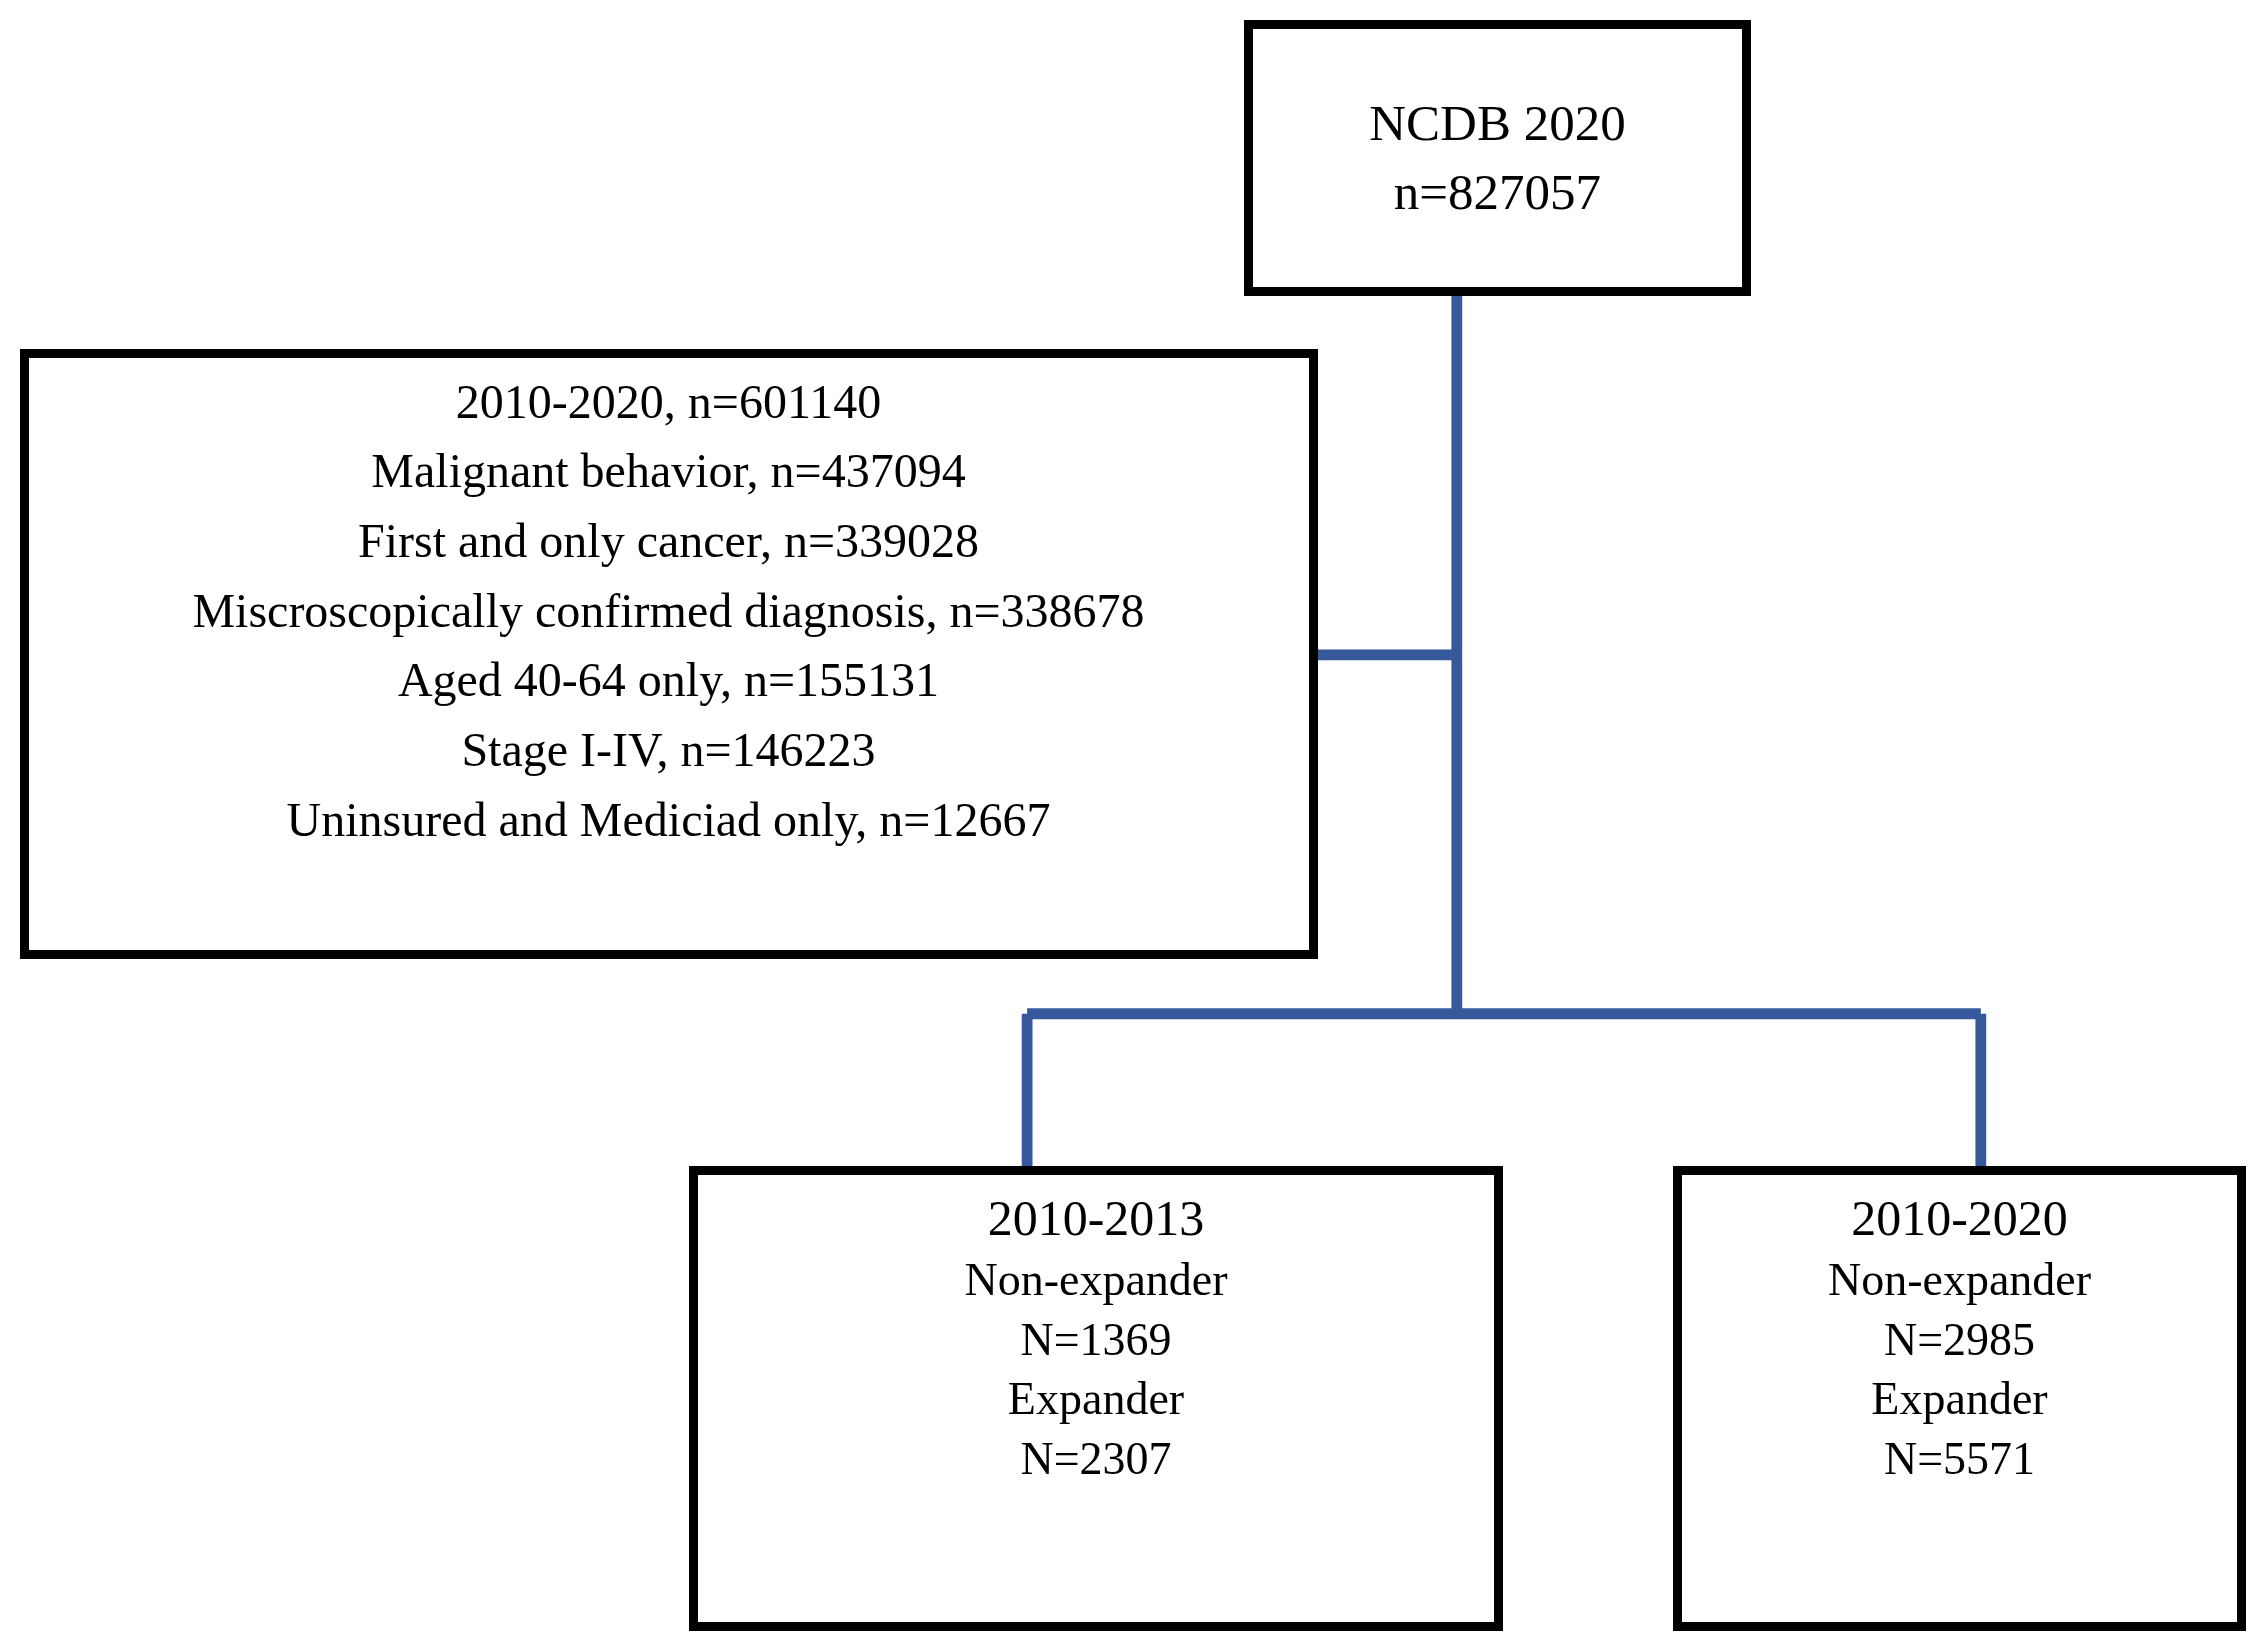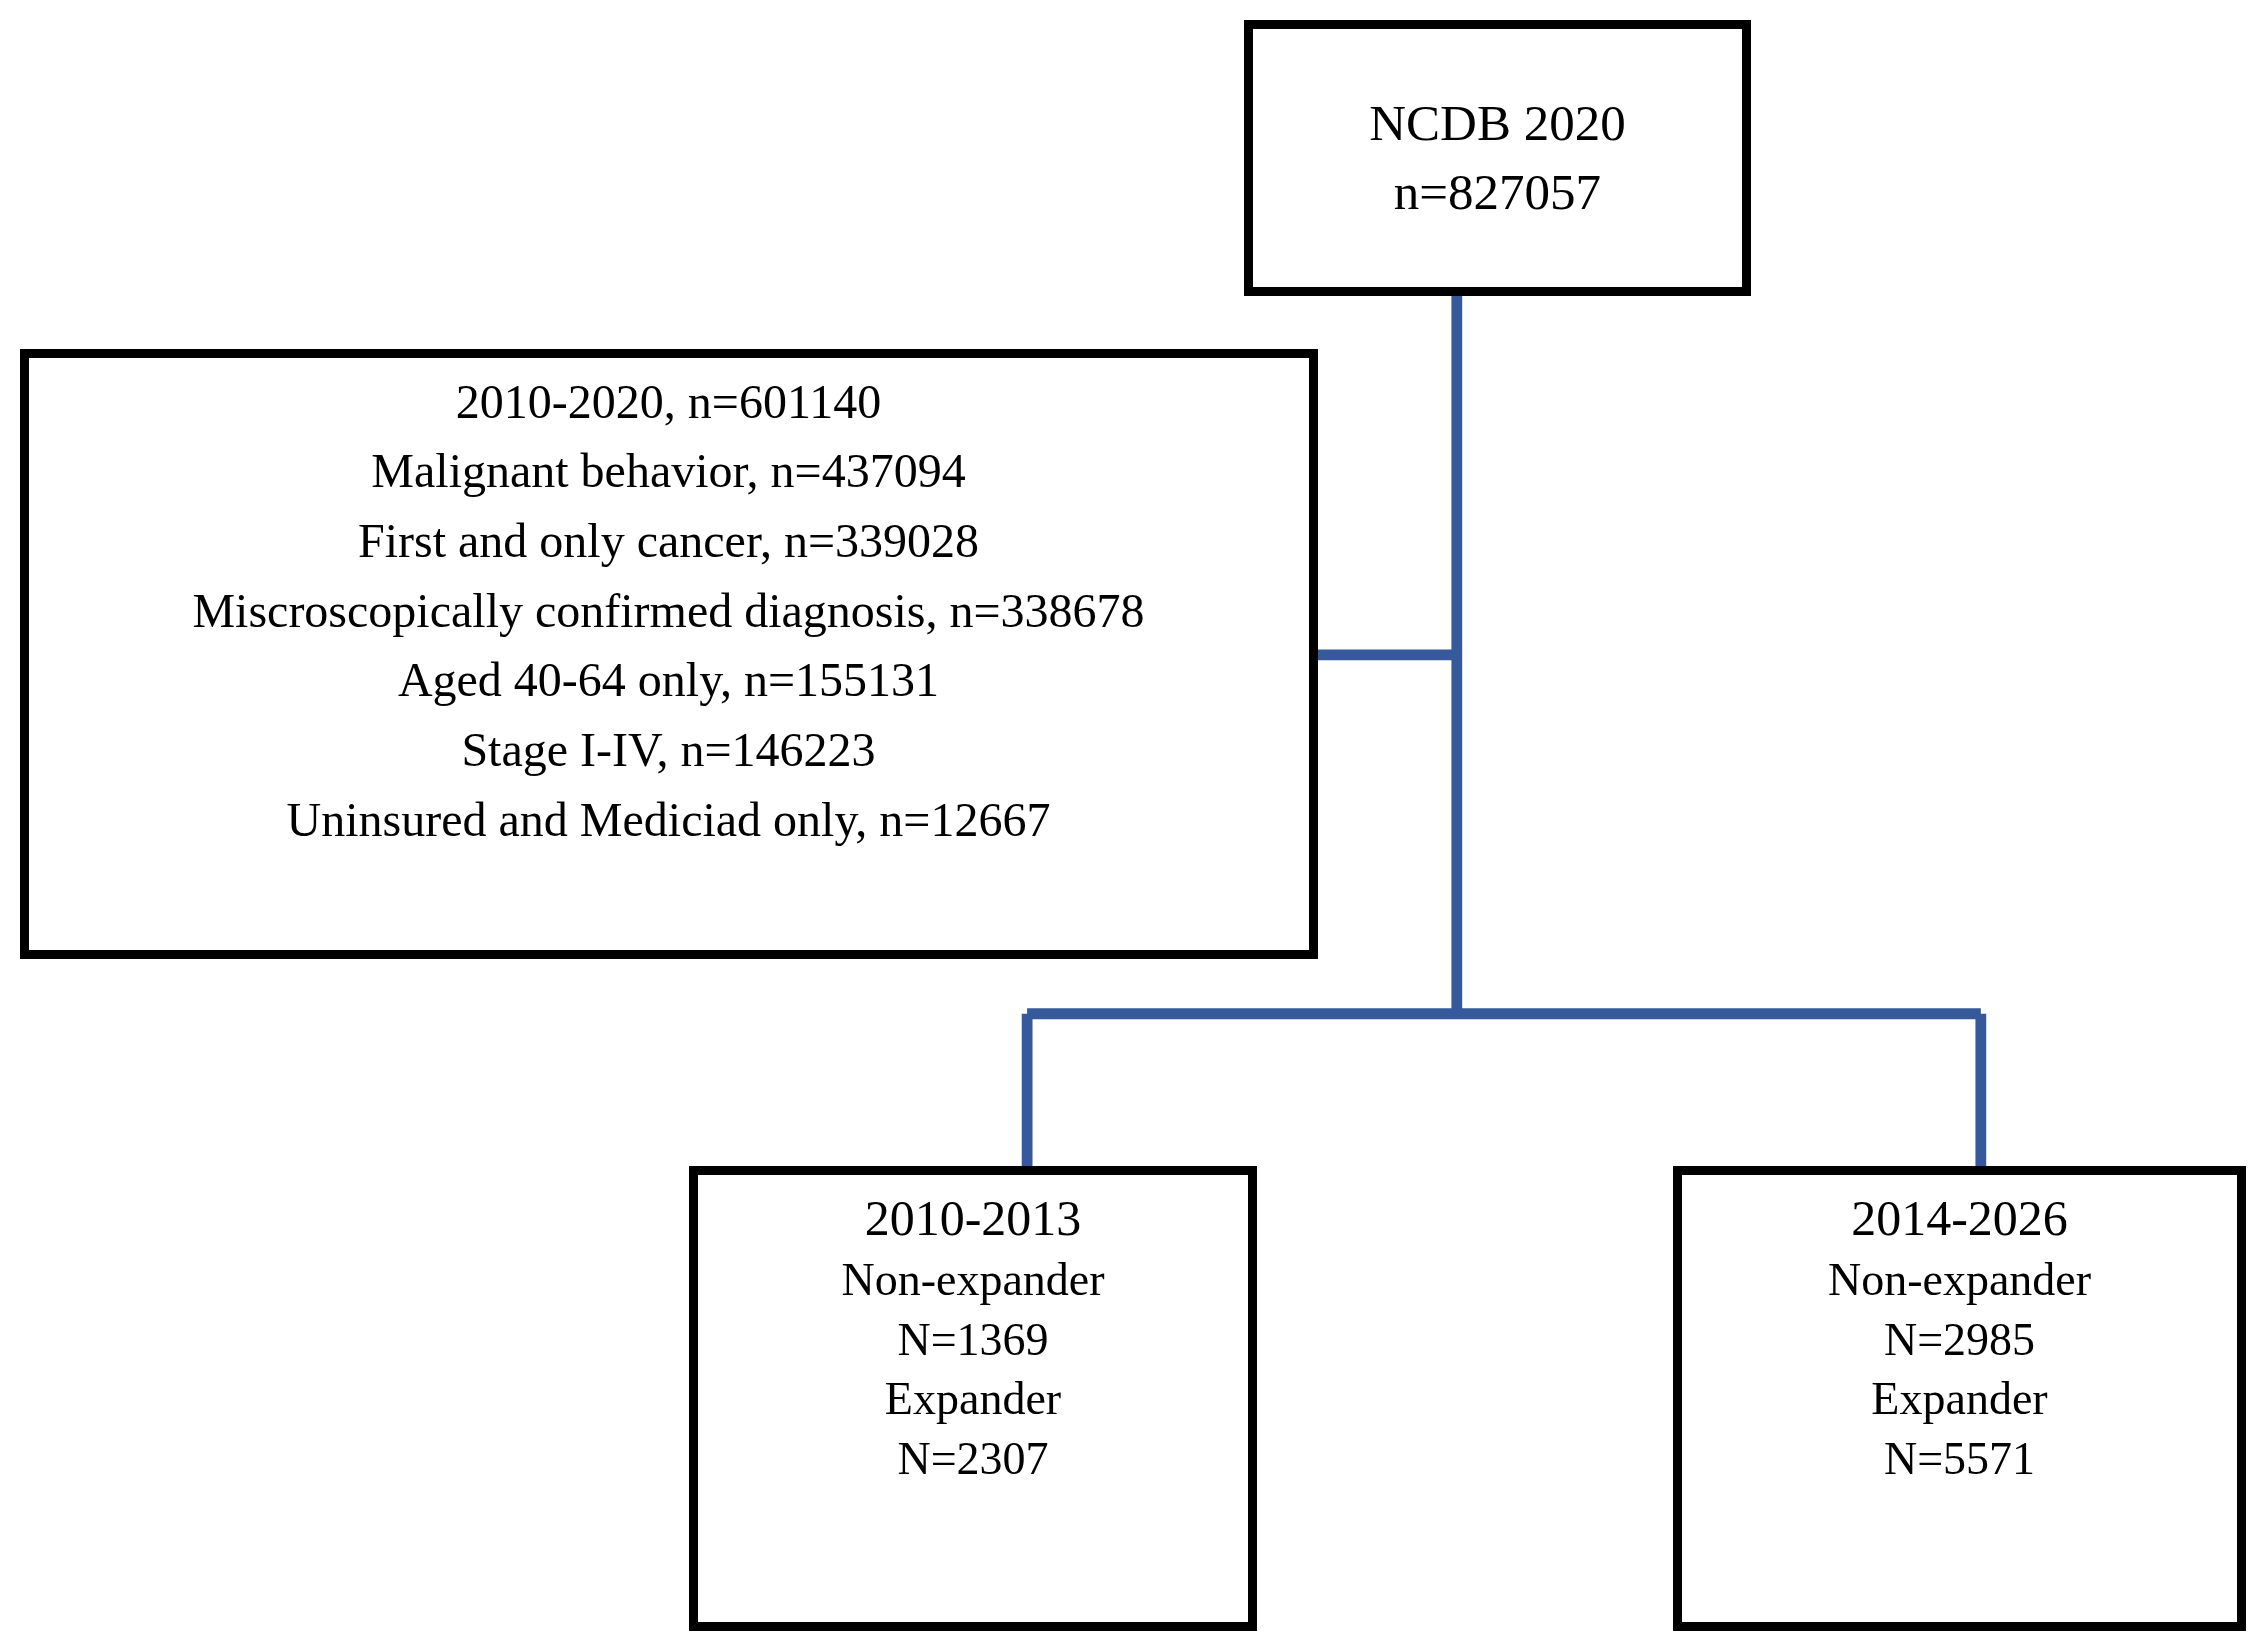--- a/index.html
+++ b/index.html
@@ -70,21 +70,21 @@
   }
   #box-criteria .line {
     font-size: 48px;
     padding: 9.4px 0;
   }
 
   
   #box-cohort-early {
     left: 689px;
     top: 1166px;
-    width: 568px;
+    width: 814px;
     height: 465px;
     justify-content: flex-start;
     padding-top: 12px;
   }
   #box-cohort-early .line {
     font-size: 46px;
     padding: 5.4px 0;
   }
   #box-cohort-early .line.heading {
     font-size: 50px;
@@ -144,21 +144,21 @@
 
   <div class="fbox" id="box-cohort-early">
     <span class="line heading">2010-2013</span>
     <span class="line">Non-expander</span>
     <span class="line">N=1369</span>
     <span class="line">Expander</span>
     <span class="line">N=2307</span>
   </div>
 
   <div class="fbox" id="box-cohort-late">
-    <span class="line heading">2014-2026</span>
+    <span class="line heading">2010-2020</span>
     <span class="line">Non-expander</span>
     <span class="line">N=2985</span>
     <span class="line">Expander</span>
     <span class="line">N=5571</span>
   </div>
 
 </div>
 
 
 </body></html>

